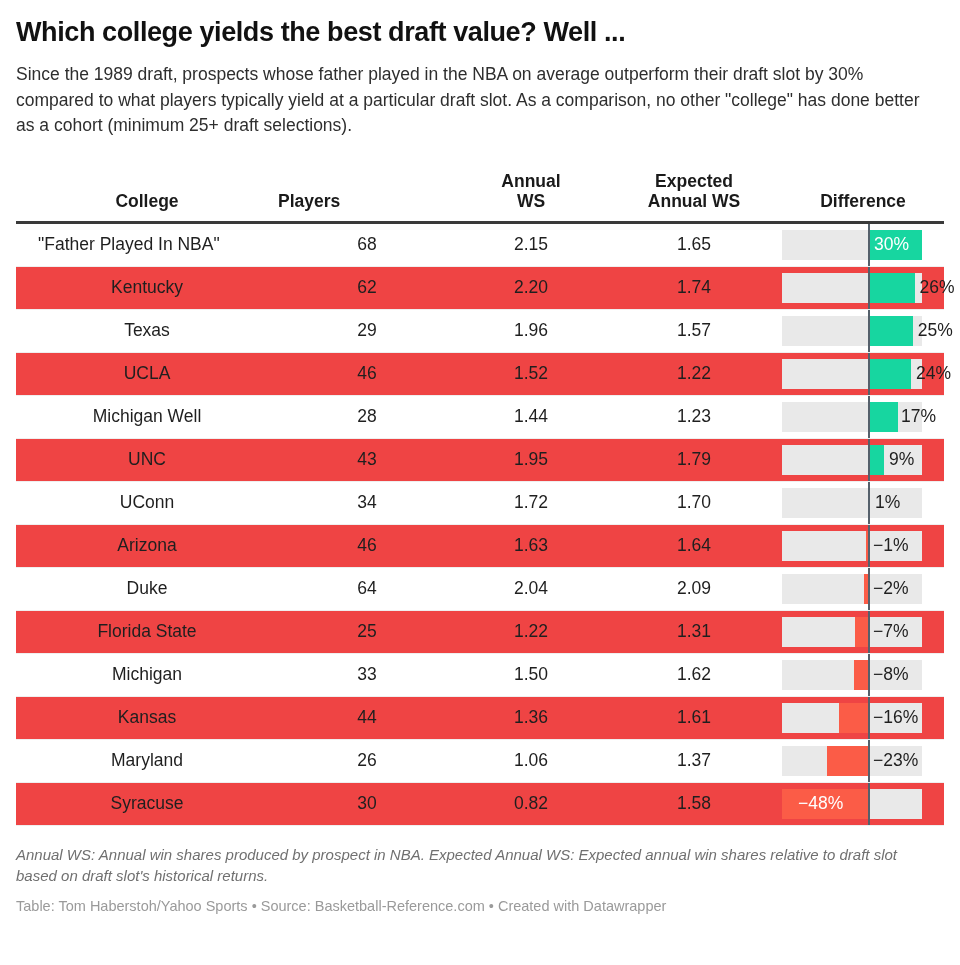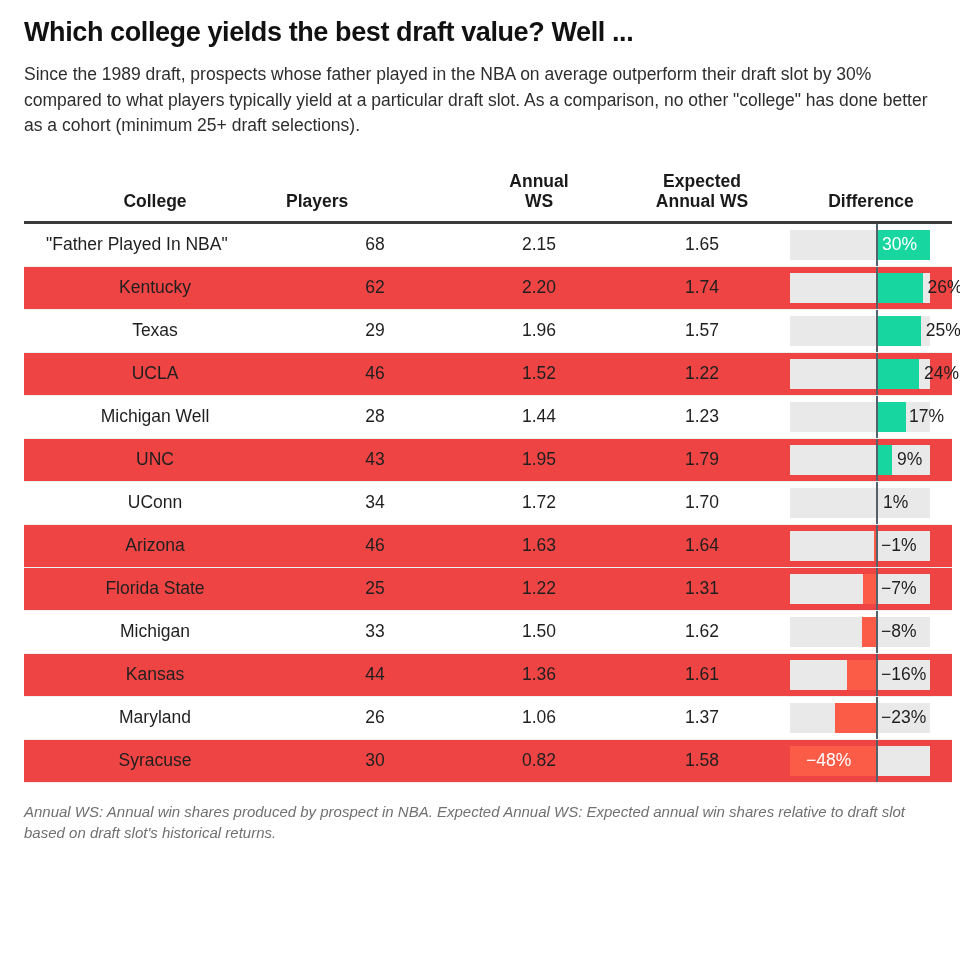--- a/index.html
+++ b/index.html
@@ -6,21 +6,21 @@
   html, body {
     margin: 0; padding: 0;
     background: #ffffff;
   }
   body {
     width: 960px; height: 965px;
     font-family: "Liberation Sans", sans-serif;
     color: #1a1a1a;
     overflow: hidden;
   }
-  .page { width: 960px; height: 722px; position: relative; padding: 0 24px; }
+  .page { width: 960px; height: 722px; position: relative; padding: 0 16px; }
 
   .headline {
     font-size: 27px;
     font-weight: bold;
     line-height: 1.2;
     letter-spacing: -0.4px;
     color: #111111;
     padding-top: 16px;
     margin: 0;
   }
@@ -247,20 +247,34 @@
           <td class="ews">1.64</td>
           <td class="diffcell">
             <div class="bar-wrap">
               <div class="track"></div>
               <div class="bar neg" style="width: 2px; left: 84px;"></div>
               <div class="zeroline"></div>
               <div class="vlabel outside" style="left: 91px;">−1%</div>
             </div>
           </td>
         </tr>
+        <tr class="row">
+          <td class="college">Duke</td>
+          <td class="players">64</td>
+          <td class="ws">2.04</td>
+          <td class="ews">2.09</td>
+          <td class="diffcell">
+            <div class="bar-wrap">
+              <div class="track"></div>
+              <div class="bar neg" style="width: 3.58px; left: 82.42px;"></div>
+              <div class="zeroline"></div>
+              <div class="vlabel outside" style="left: 91px;">−2%</div>
+            </div>
+          </td>
+        </tr>
         <tr class="row alt">
           <td class="college">Florida State</td>
           <td class="players">25</td>
           <td class="ws">1.22</td>
           <td class="ews">1.31</td>
           <td class="diffcell">
             <div class="bar-wrap">
               <div class="track"></div>
               <div class="bar neg" style="width: 12.53px; left: 73.47px;"></div>
               <div class="zeroline"></div>
@@ -321,14 +335,15 @@
               <div class="bar neg" style="width: 85.92px; left: 0.0799999px;"></div>
               <div class="zeroline"></div>
               <div class="vlabel inside" style="left: 16px;">−48%</div>
             </div>
           </td>
         </tr>
       </tbody>
   </table>
 
   <p class="notes">Annual WS: Annual win shares produced by prospect in NBA. Expected Annual WS: Expected annual win shares relative to draft slot based on draft slot's historical returns.</p>
+  <p class="credit">Table: Tom Haberstoh/Yahoo Sports • Source: Basketball-Reference.com • Created with Datawrapper</p>
 
 </div>
 
 </body></html>

